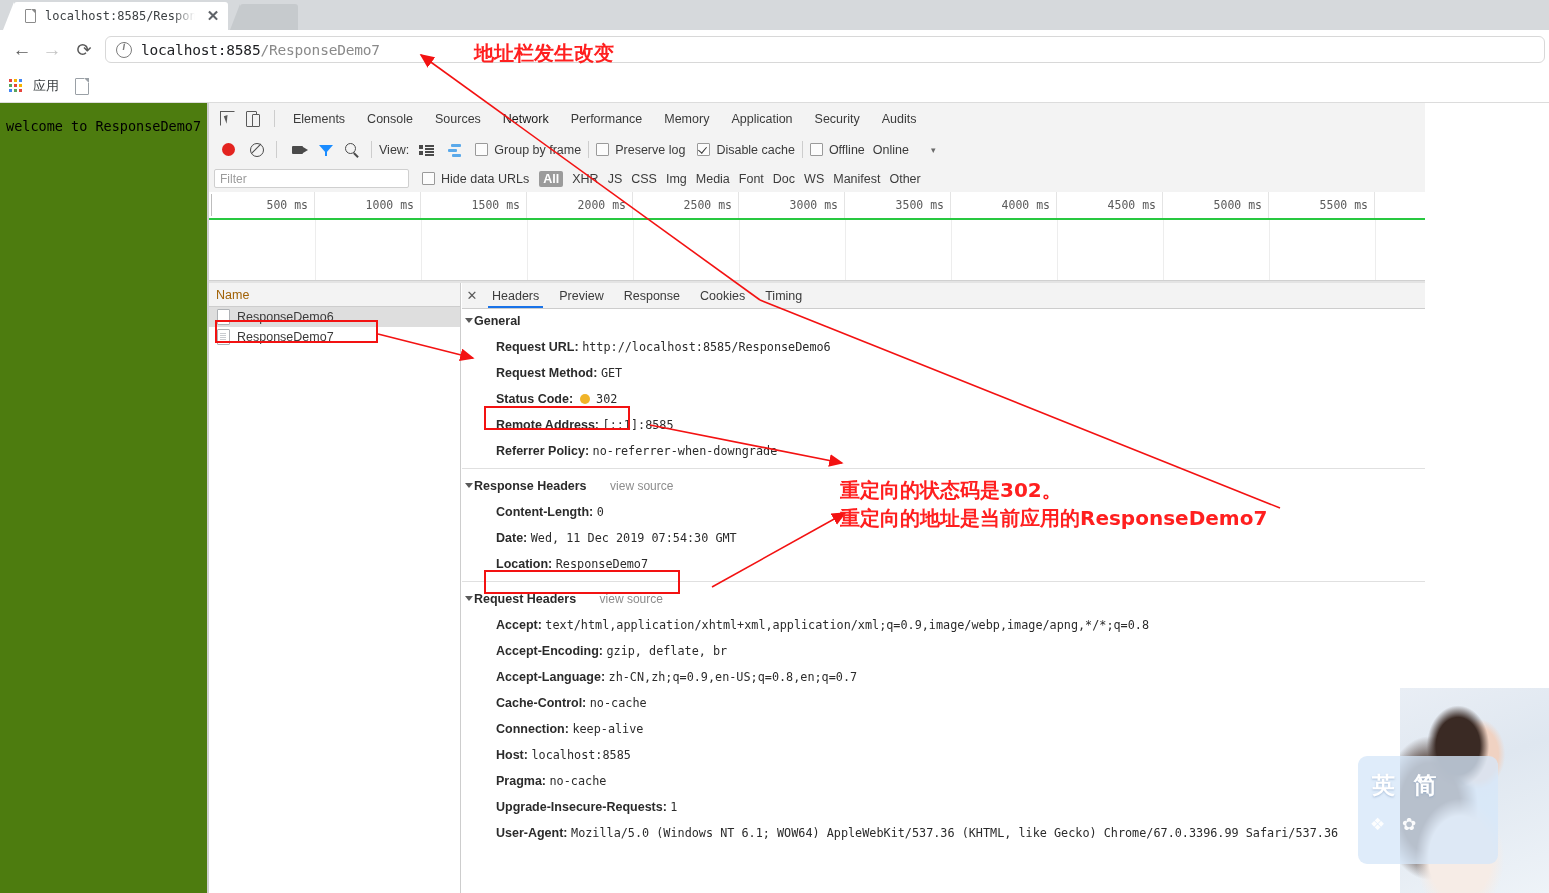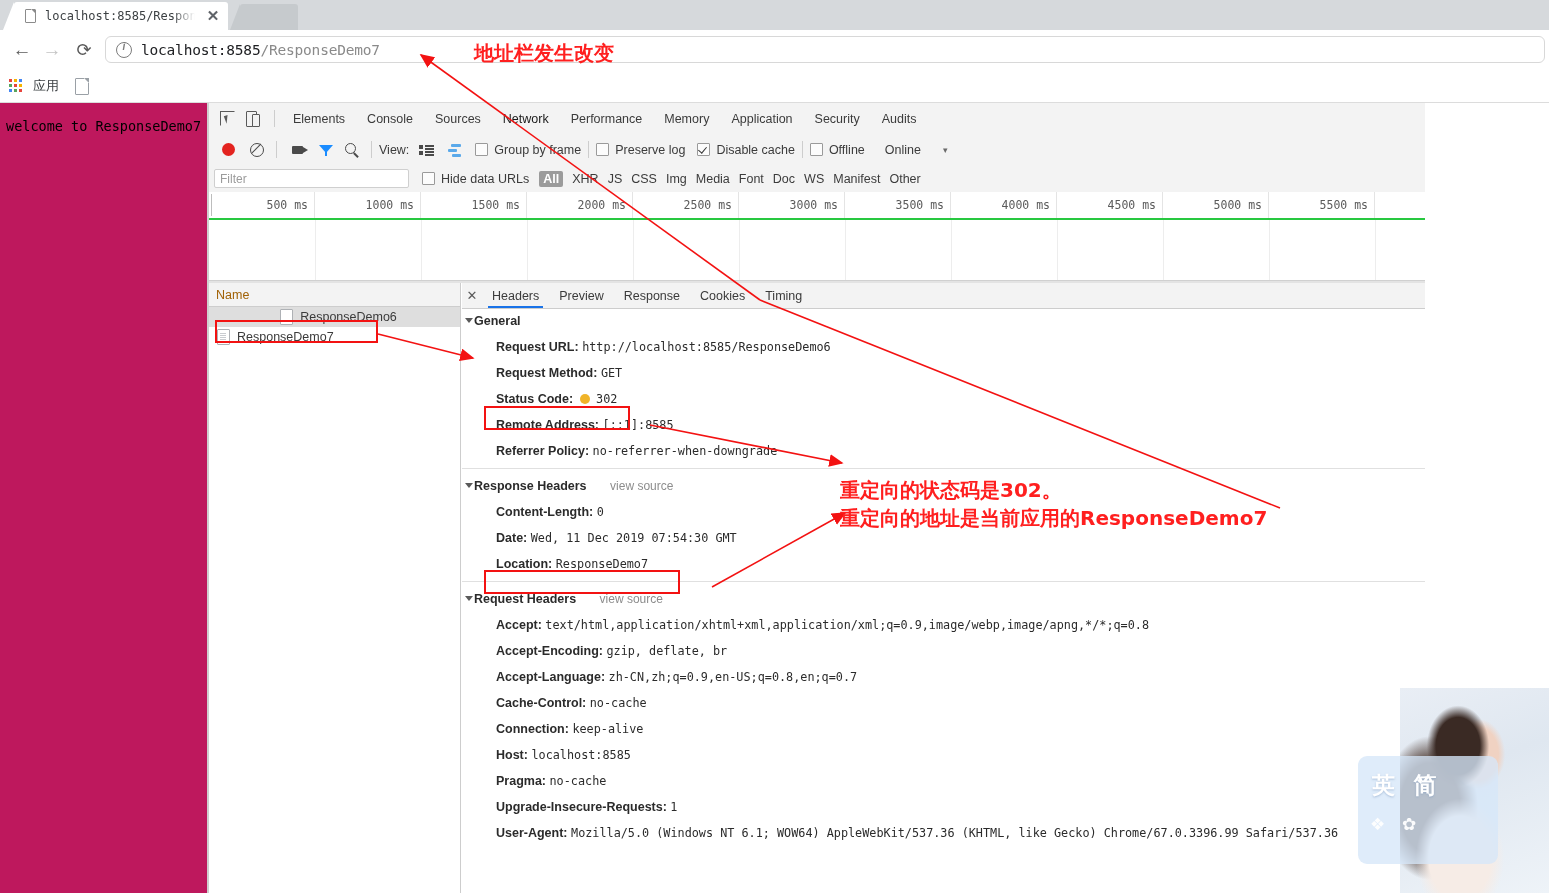--- a/index.html
+++ b/index.html
@@ -111,21 +111,21 @@
     margin-left:16px;width:12px;height:15px;border:1.2px solid #9aa0a6;
     border-radius:1px;position:relative;
   }
   .bm-doc:after{
     content:"";position:absolute;right:-1px;top:-1px;width:0;height:0;
     border-top:5px solid #9aa0a6;border-left:5px solid #fff;
   }
 
   
   #page-viewport{
-    position:absolute;left:0;top:103px;width:207px;height:790px;background:#be185d;
+    position:absolute;left:0;top:103px;width:207px;height:790px;background:#4d7c0f;
     border-right:1px solid #cfcfcf;
   }
   #page-body-text{
     position:absolute;left:6px;top:15px;font-size:13.5px;color:#000;
     font-family:"DejaVu Sans Mono","Liberation Mono",monospace;white-space:nowrap;
   }
 
   
   #devtools{
     position:absolute;left:208px;top:103px;width:1216px;height:790px;background:#fff;
@@ -277,21 +277,21 @@
   #name-header{
     position:absolute;left:0;top:180px;width:252px;height:24px;background:#f3f3f3;
     border-bottom:1px solid #cdcdcd;border-right:1px solid #cdcdcd;box-sizing:border-box;
   }
   #name-header span{font-size:12.5px;color:#a16207;line-height:24px;padding-left:7px;}
   #requests-list{
     position:absolute;left:0;top:204px;width:252px;height:586px;background:#fff;
     border-right:1px solid #cdcdcd;box-sizing:border-box;
   }
   .req-row{height:20px;display:flex;align-items:center;padding-left:8px;}
-  .req-row.selected{background:#dedede;justify-content:center;}
+  .req-row.selected{background:#dedede;}
   .req-icon{
     width:11px;height:14px;border:1px solid #aeb1b5;background:#fff;border-radius:1px;
     flex:0 0 auto;position:relative;
   }
   .req-icon.doc:before{
     content:"";position:absolute;left:2px;top:3px;width:6px;height:1px;background:#c9ccd0;
     box-shadow:0 2px 0 #c9ccd0,0 4px 0 #c9ccd0,0 6px 0 #c9ccd0;
   }
   .req-name{margin-left:7px;font-size:12.5px;color:#3b3b3b;}
 
@@ -458,21 +458,21 @@
     </div>
     <div class="cb-group" style="margin-left:12px;">
       <span class="cb checked"></span>
       <span class="tb-label">Disable cache</span>
     </div>
     <div class="vsep"></div>
     <div class="cb-group">
       <span class="cb"></span>
       <span class="tb-label">Offline</span>
     </div>
-    <span class="tb-label" style="margin-left:20px;">Online</span>
+    <span class="tb-label" style="margin-left:8px;">Online</span>
     <span class="tb-label" style="margin-left:22px;font-size:9px;color:#6a6a6a;">▾</span>
   </div>
 
   <div id="dt-filterbar">
     <div id="filter-input">Filter</div>
     <div class="cb-group" style="margin-left:13px;">
       <span class="cb"></span>
       <span class="tb-label">Hide data URLs</span>
     </div>
     <div style="display:flex;align-items:center;gap:9px;margin-left:10px;">

